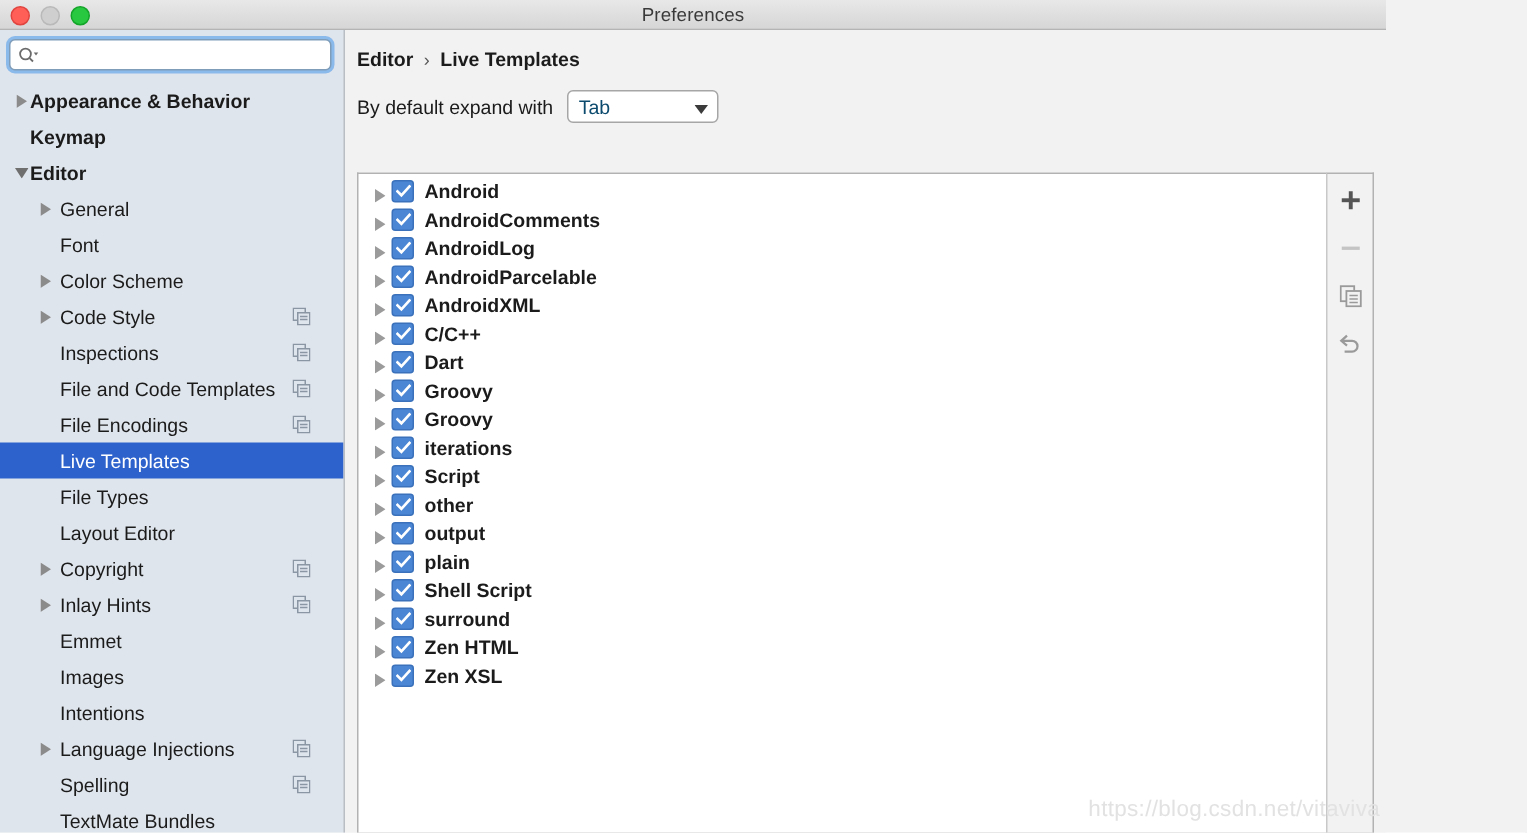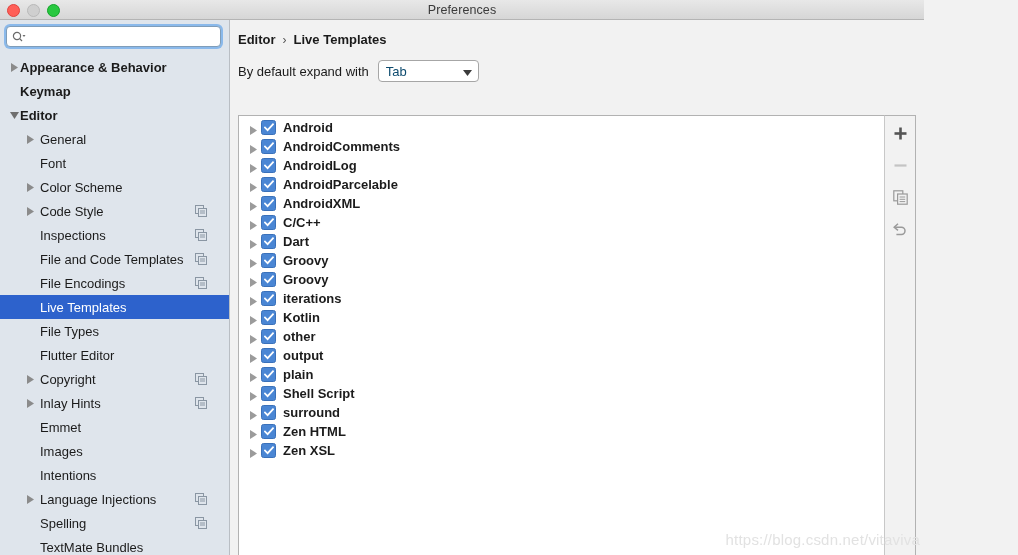--- a/index.html
+++ b/index.html
@@ -243,21 +243,21 @@
           <div class="nav-item lvl2 selected">
             <span class="arrow"></span>
             <span class="lbl">Live Templates</span>
           </div>
           <div class="nav-item lvl2">
             <span class="arrow"></span>
             <span class="lbl">File Types</span>
           </div>
           <div class="nav-item lvl2">
             <span class="arrow"></span>
-            <span class="lbl">Flutter Editor</span>
+            <span class="lbl">Layout Editor</span>
           </div>
           <div class="nav-item lvl2">
             <span class="arrow">
               <svg class="tri" width="7" height="9" viewBox="0 0 7 9">
                 <polygon points="0,0 7,4.5 0,9" fill="#8b8b8b"></polygon>
               </svg>
             </span>
             <span class="lbl">Copyright</span>
             <span class="copy-badge"><svg width="12" height="12" viewBox="0 0 12 12">
                 <rect x="0.5" y="0.5" width="8" height="8" fill="#dfe5ec" stroke="#8a96a3"></rect>
@@ -480,21 +480,21 @@
                 <span class="tpl-arrow">
                   <svg class="tri" width="7" height="9" viewBox="0 0 7 9">
                     <polygon points="0,0 7,4.5 0,9" fill="#9b9b9b"></polygon>
                   </svg>
                 </span>
                 <span class="cb">
                   <svg width="10" height="9" viewBox="0 0 10 9">
                     <polyline points="1,4.6 3.6,7.2 9,1.3" fill="none" stroke="#fff" stroke-width="1.8" stroke-linecap="square"></polyline>
                   </svg>
                 </span>
-                <span class="tpl-name">Kotlin</span>
+                <span class="tpl-name">Script</span>
               </div>
               <div class="tpl-row">
                 <span class="tpl-arrow">
                   <svg class="tri" width="7" height="9" viewBox="0 0 7 9">
                     <polygon points="0,0 7,4.5 0,9" fill="#9b9b9b"></polygon>
                   </svg>
                 </span>
                 <span class="cb">
                   <svg width="10" height="9" viewBox="0 0 10 9">
                     <polyline points="1,4.6 3.6,7.2 9,1.3" fill="none" stroke="#fff" stroke-width="1.8" stroke-linecap="square"></polyline>

